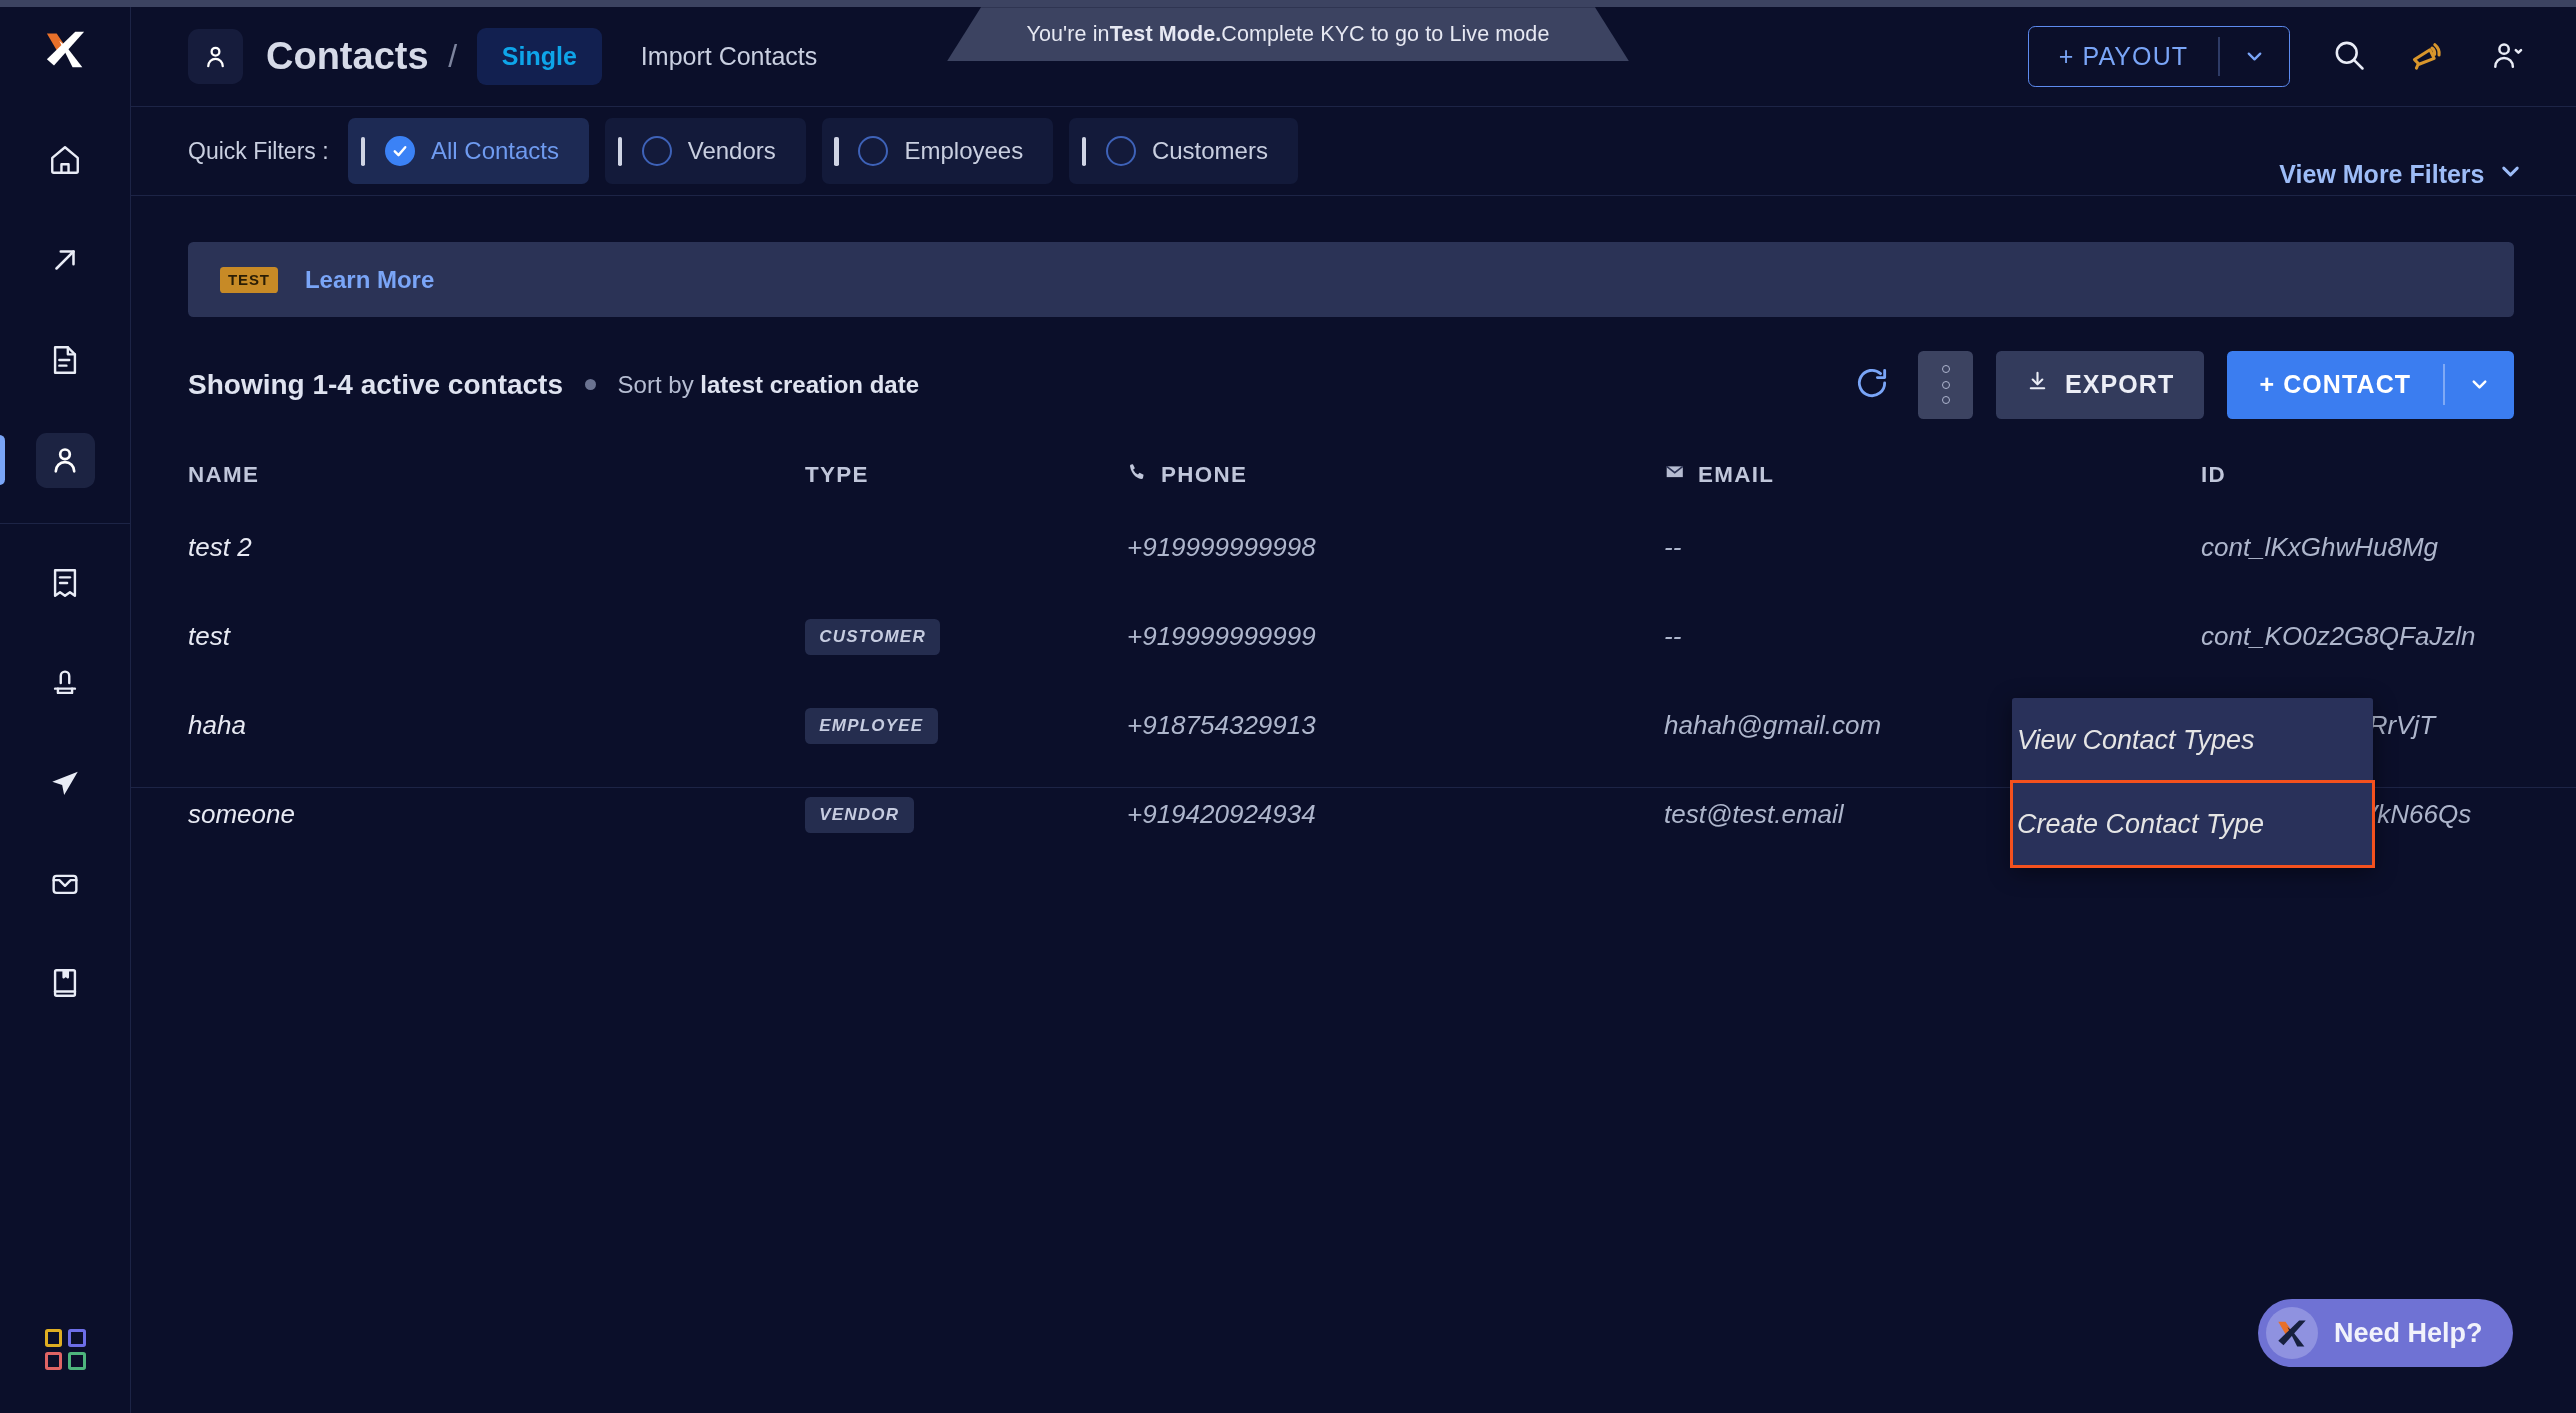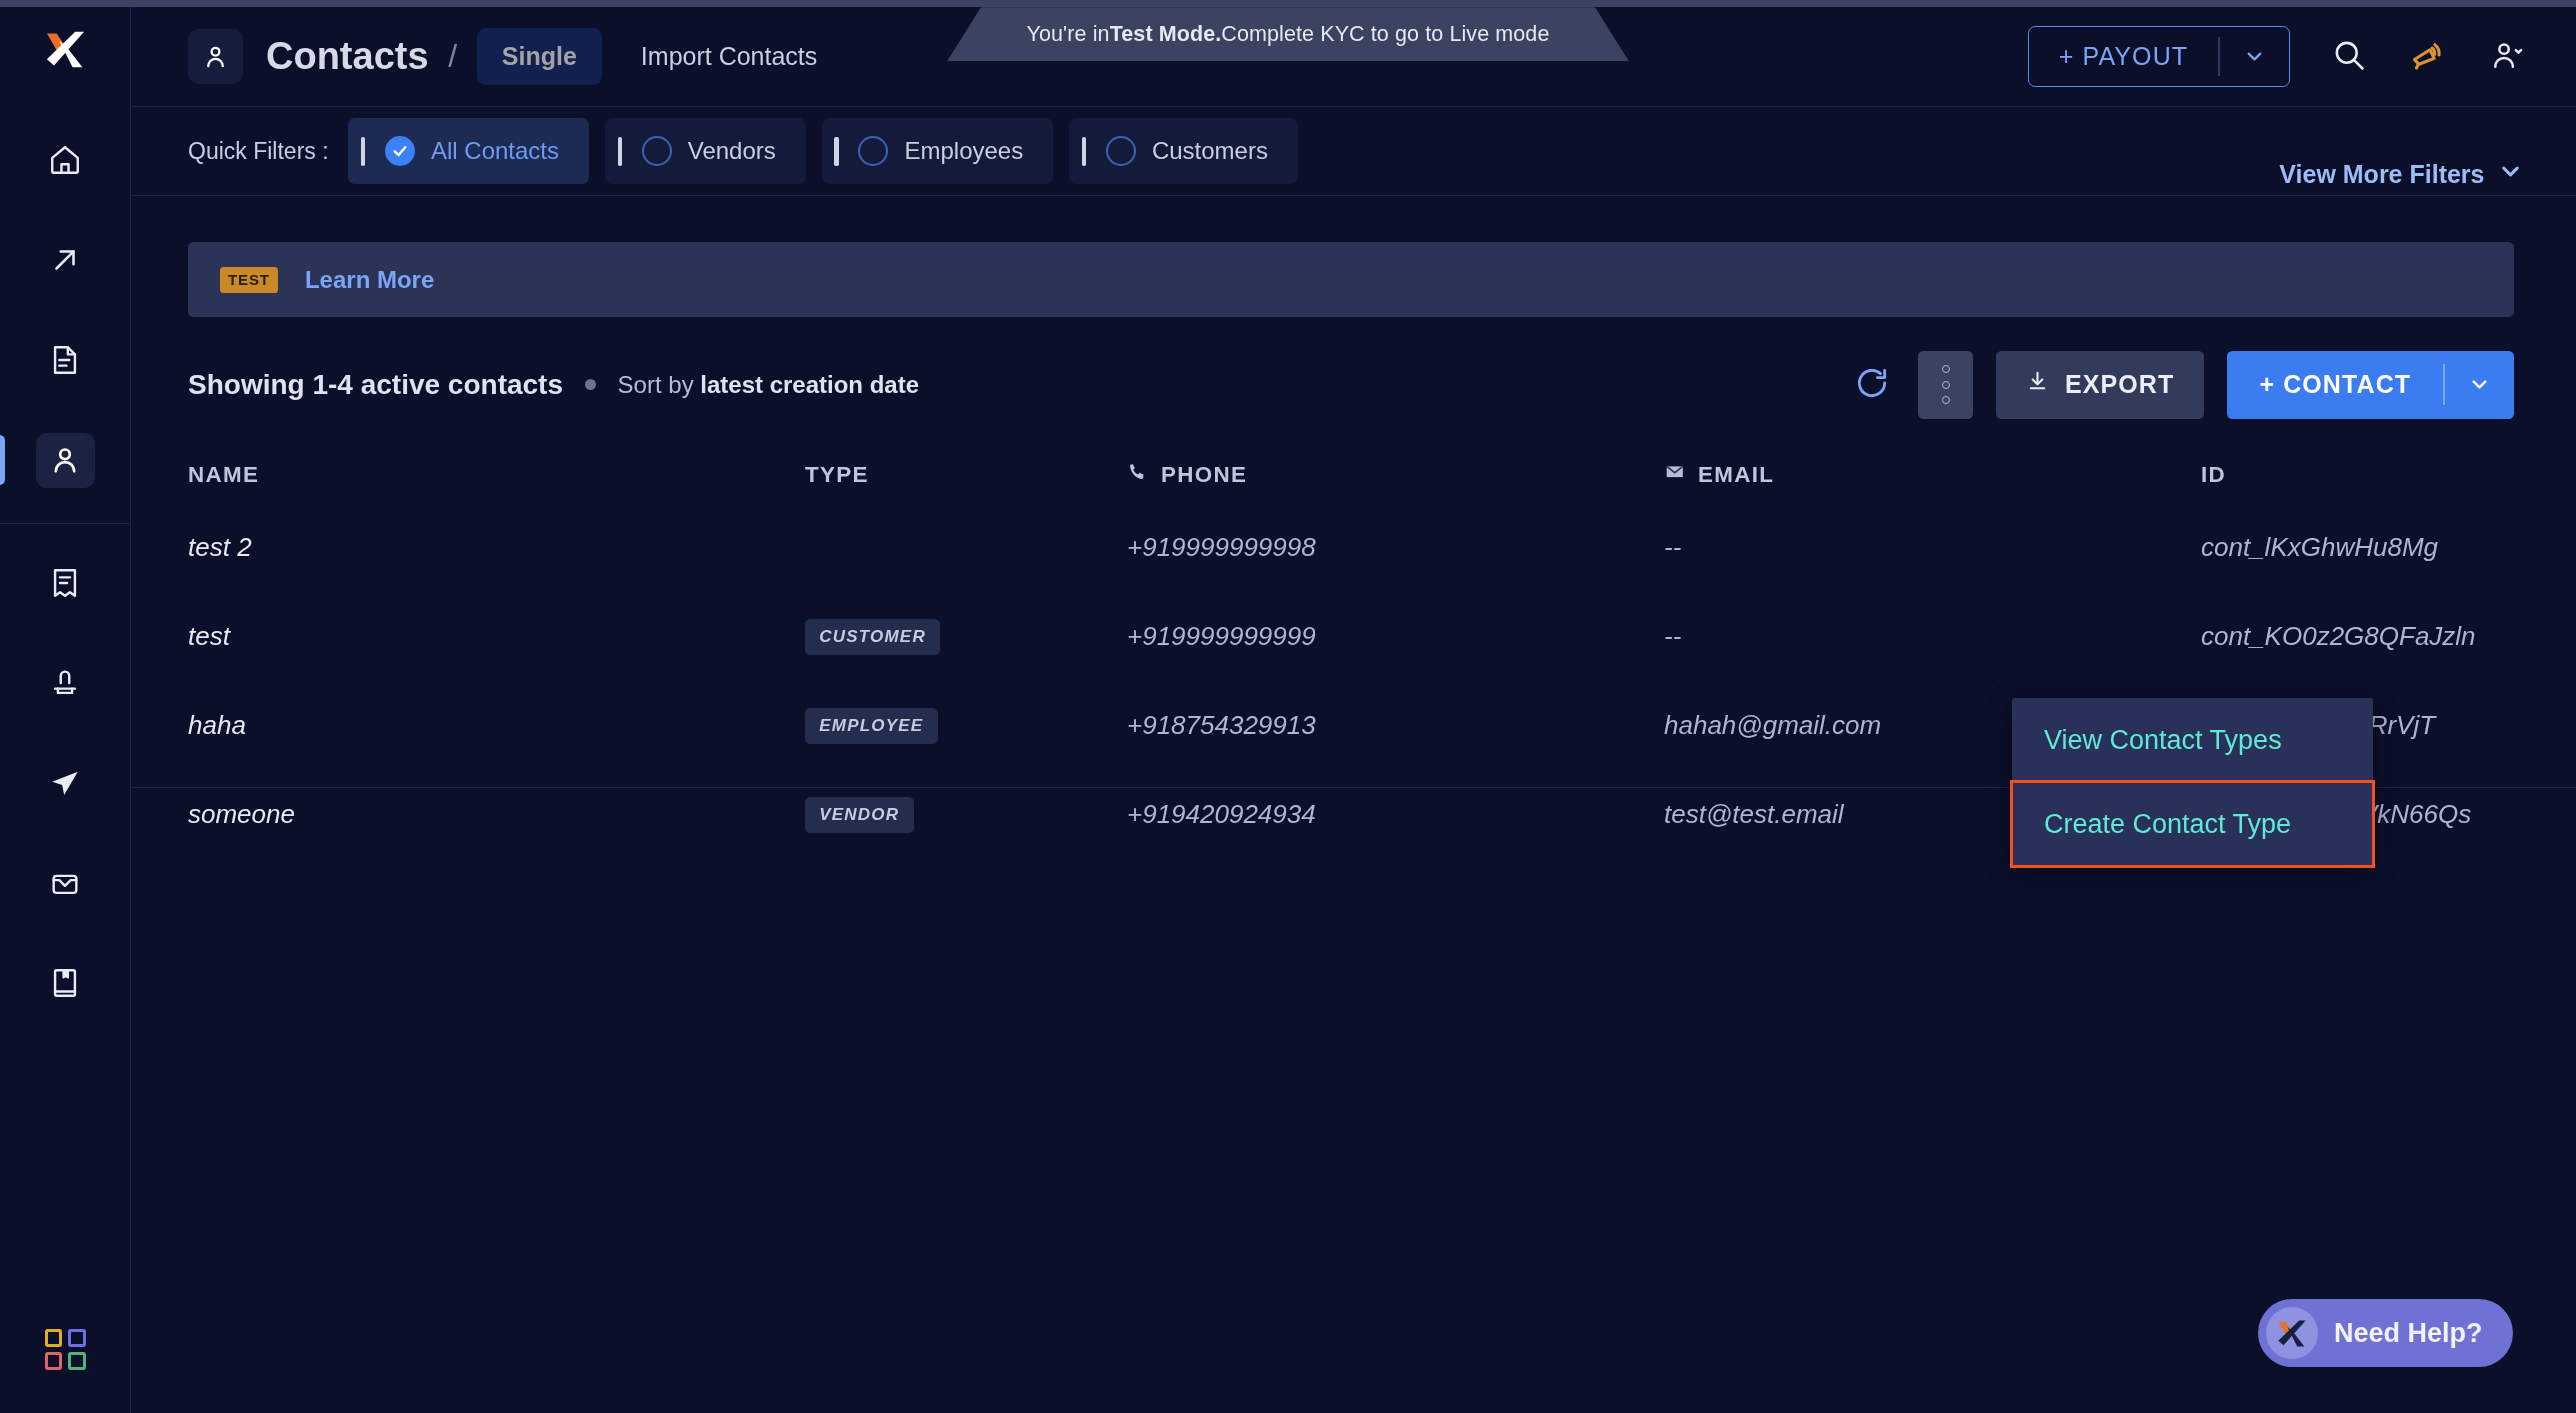--- a/index.html
+++ b/index.html
@@ -65,21 +65,21 @@
     display: flex; align-items: center; justify-content: flex-end;
   }
   .page-icon {
     width: 55px; height: 55px; border-radius: 10.7px; background: #161c3c;
     display: flex; align-items: center; justify-content: center;
     margin-left: 57px;
   }
   .page-title { color: #d6dae8; font-size: 38px; font-weight: bold; margin-left: 23px; }
   .bc-slash { color: #7d849e; font-size: 32px; margin: 0 19.7px; }
   .tab-pill {
-    background: #122050; color: #a3a3a3; font-size: 25px; font-weight: bold;
+    background: #122050; color: #0ea5e9; font-size: 25px; font-weight: bold;
     padding: 14.3px 25px; border-radius: 9px;
   }
   .tab-plain { color: #c9cfe0; font-size: 25px; margin-left: 39px; }
   .hdr-right { margin-left: auto; display: flex; align-items: center; margin-right: 50px; }
   .payout-btn {
     border: 1.8px solid #5d8bf0; border-radius: 7.2px; height: 61px;
     display: flex; align-items: center; color: #7aa5f7;
     font-size: 25px; font-weight: normal; letter-spacing: 1.1px;
   }
   .payout-btn .lbl { padding: 0 30px; }
@@ -188,21 +188,21 @@
   }
 
   
   .dropdown {
     position: absolute; top: 501px; left: 1881px; width: 361px;
     background: #29315a; border-radius: 2.7px;
     box-shadow: 0 5.4px 23px rgba(0,0,0,.45);
     z-index: 60;
   }
   .dd-item { height: 84px; display: flex; align-items: center;
-    color: #5eead4; font-size: 27px; padding-left: 32px; }
+    color: #e5e5e5; font-size: 27px; padding-left: 5px; font-style: italic; }
   .dd-item.hl { outline: 3.6px solid #f4511e; outline-offset: -1.8px; }
 
   
   .needhelp {
     position: absolute; top: 1299px; left: 2258px;
     height: 68px; border-radius: 34px; background: #6f72d4;
     display: flex; align-items: center; padding-right: 30px;
     z-index: 70;
   }
   .nh-circle {

